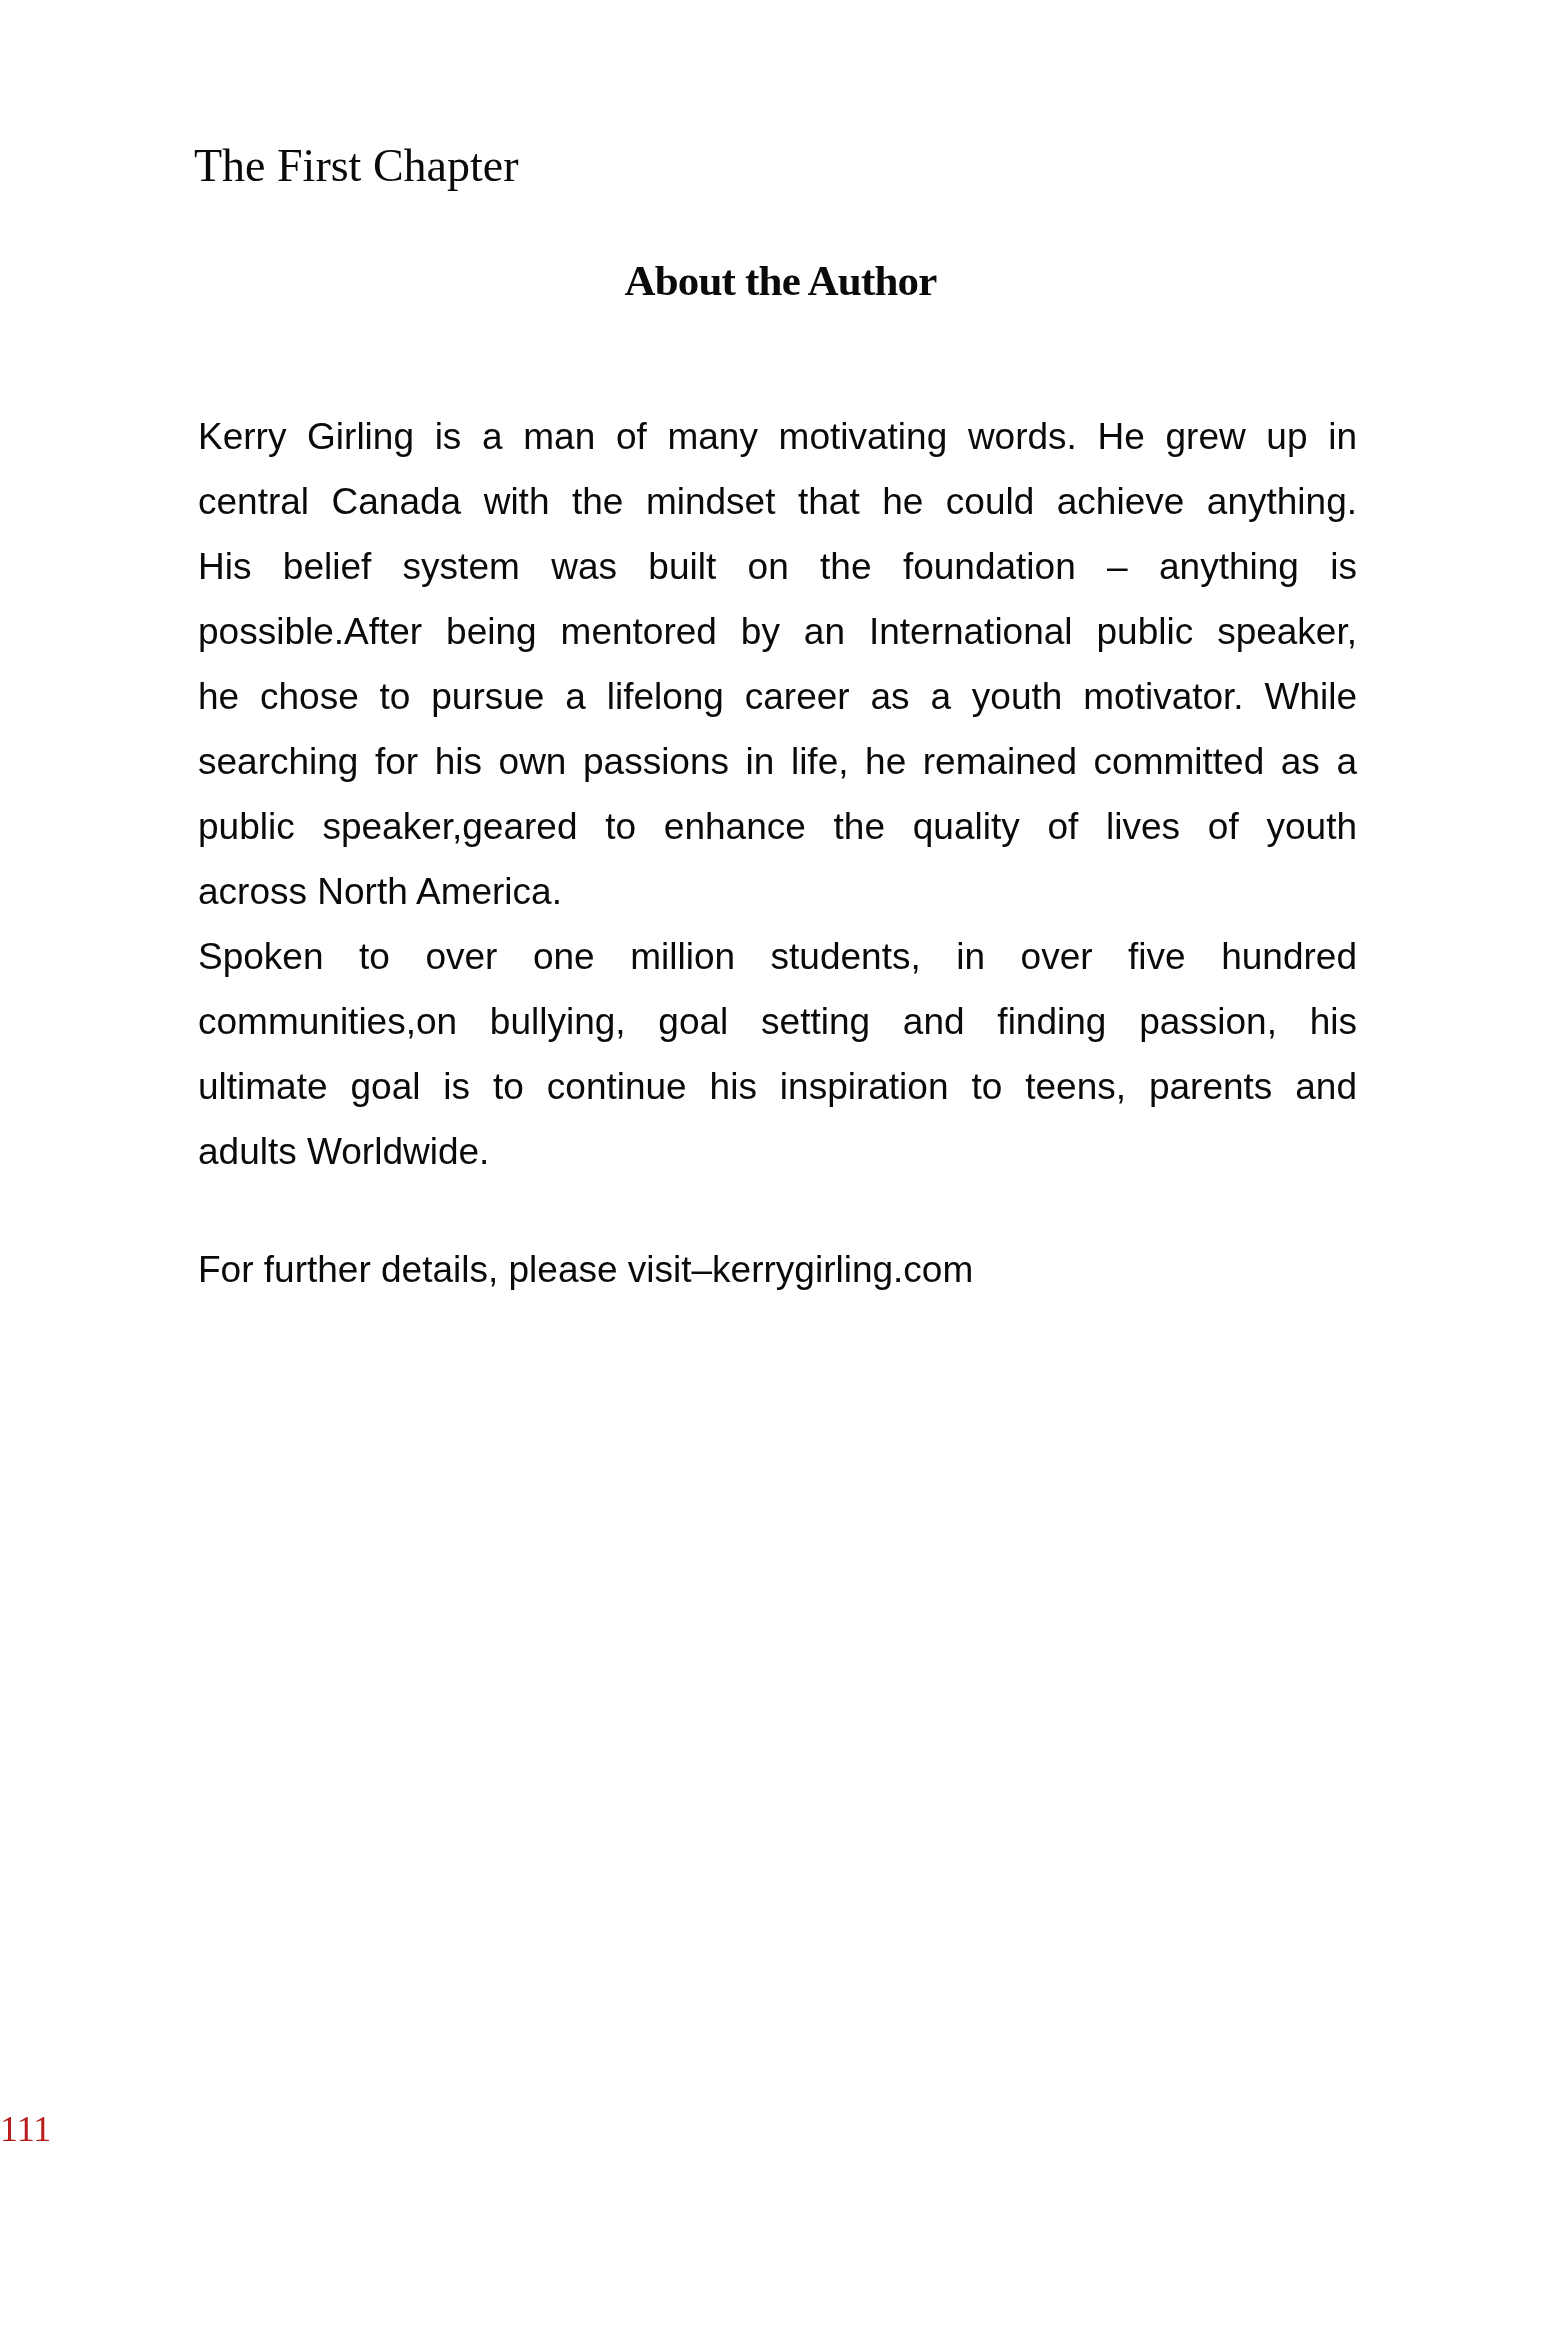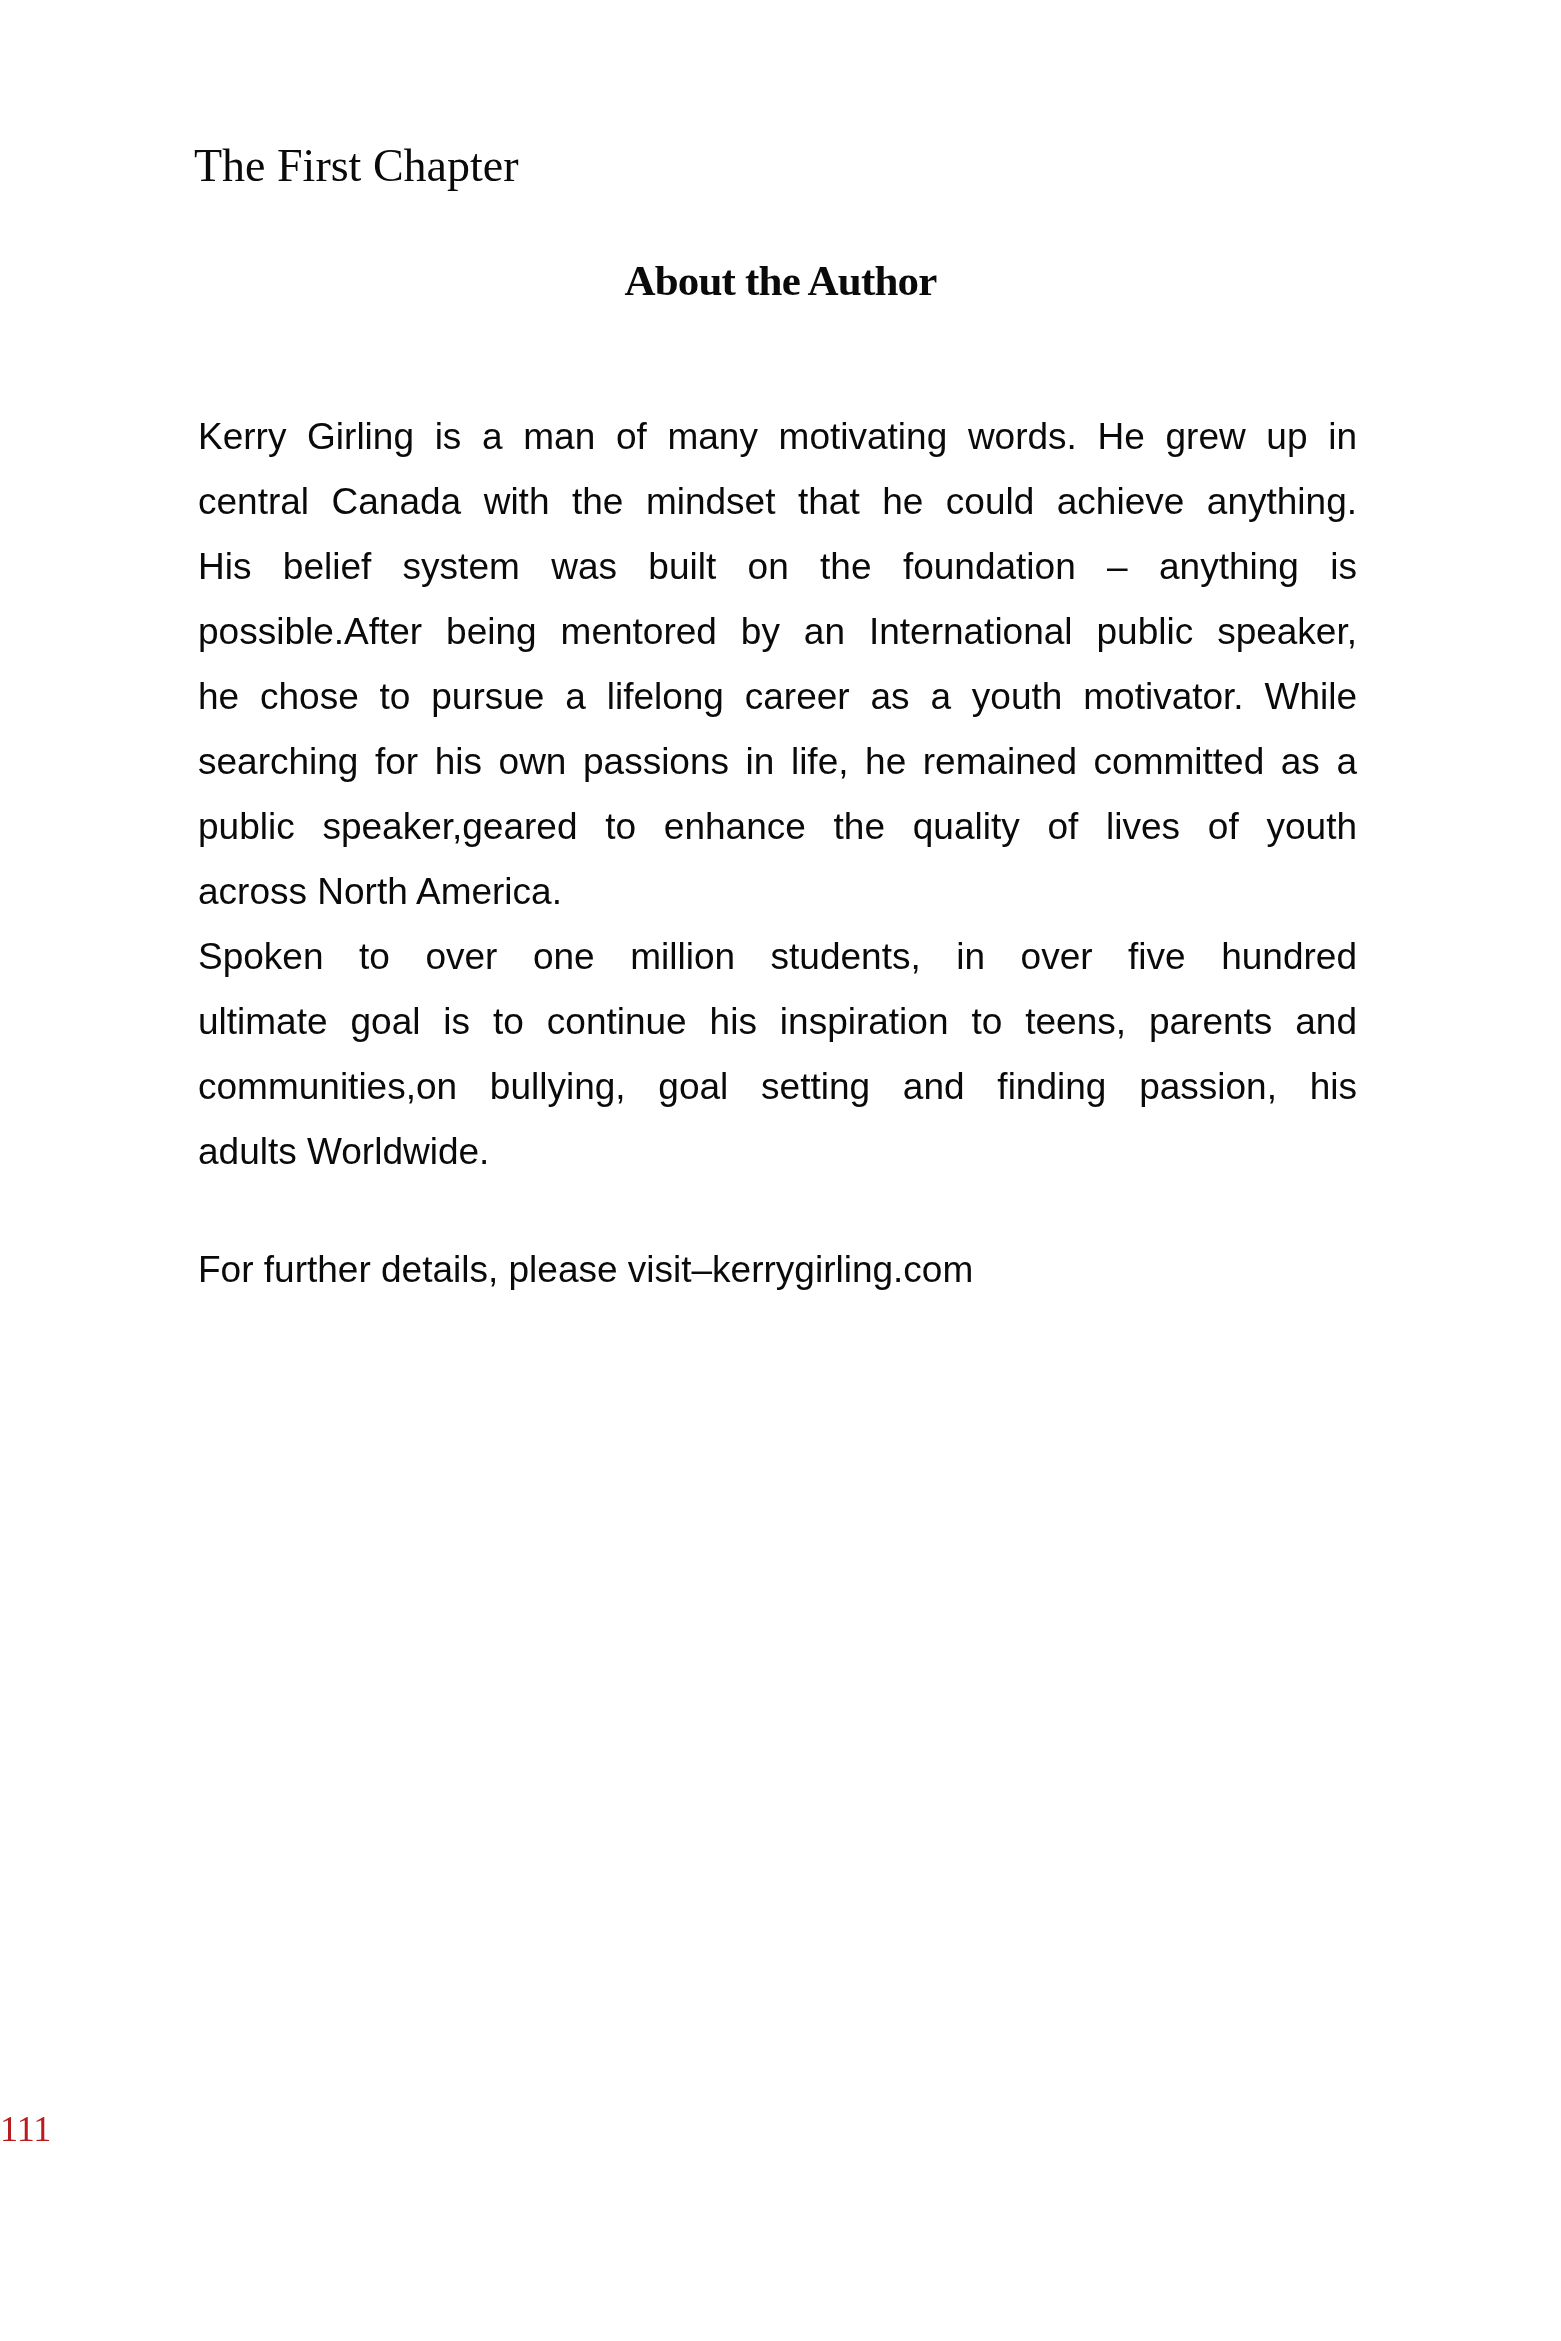--- a/index.html
+++ b/index.html
@@ -92,22 +92,22 @@
     <div class="body-line">central Canada with the mindset that he could achieve anything.</div>
     <div class="body-line">His belief system was built on the foundation – anything is</div>
     <div class="body-line">possible.After being mentored by an International public speaker,</div>
     <div class="body-line">he chose to pursue a lifelong career as a youth motivator. While</div>
     <div class="body-line">searching for his own passions in life, he remained committed as a</div>
     <div class="body-line">public speaker,geared to enhance the quality of lives of youth</div>
     <div class="body-line last-line">across North America.</div>
   </div>
   <div>
     <div class="body-line">Spoken to over one million students, in over five hundred</div>
+    <div class="body-line">communities,on bullying, goal setting and finding passion, his</div>
     <div class="body-line">ultimate goal is to continue his inspiration to teens, parents and</div>
-    <div class="body-line">communities,on bullying, goal setting and finding passion, his</div>
     <div class="body-line last-line">adults Worldwide.</div>
   </div>
 </div>
 
 <div class="website-line">For further details, please visit–kerrygirling.com</div>
 
 <div class="page-number">111</div>
 
 
 </body></html>

